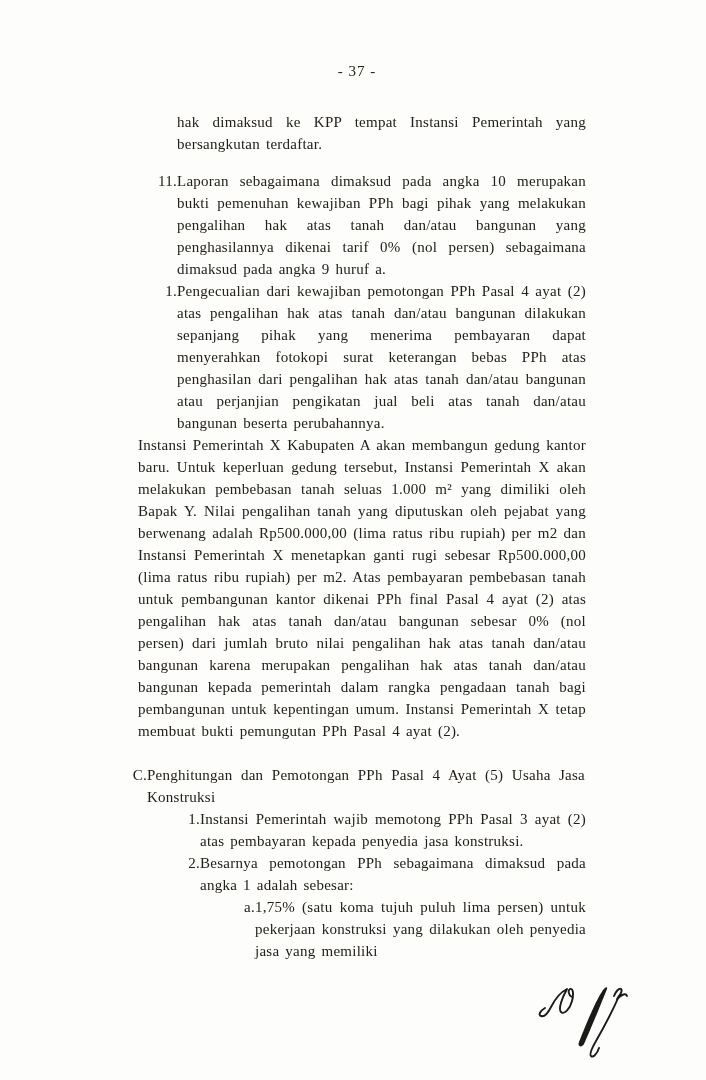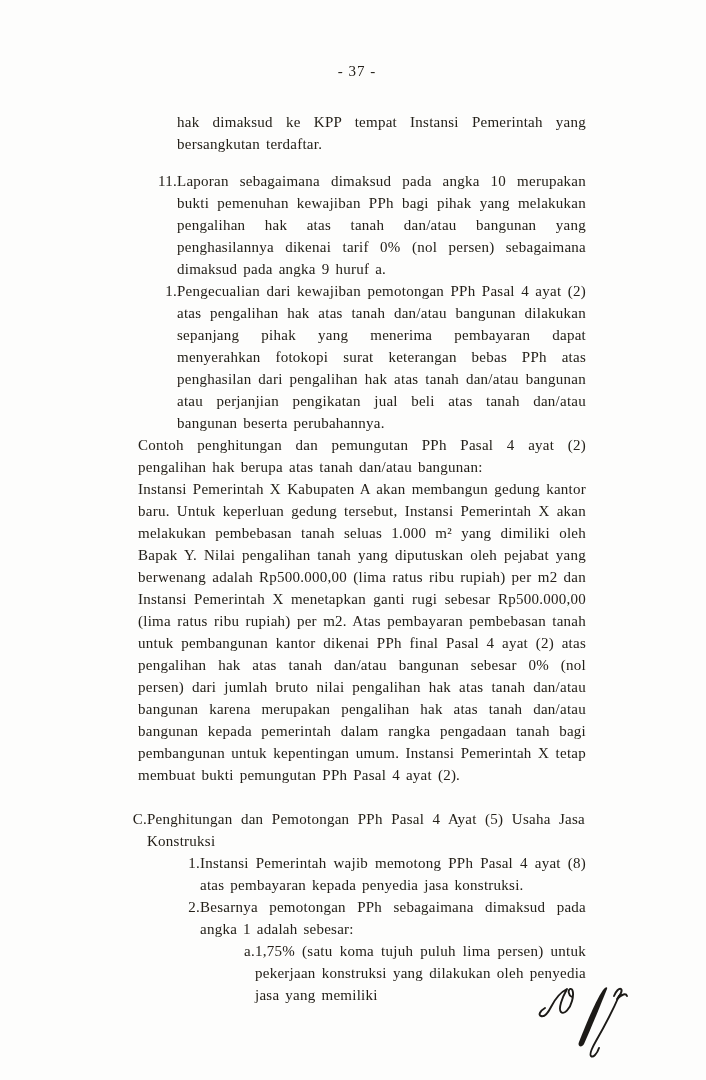--- a/index.html
+++ b/index.html
@@ -58,33 +58,32 @@
       <div class="txt">Laporan sebagaimana dimaksud pada angka 10 merupakan bukti pemenuhan kewajiban PPh bagi pihak yang melakukan pengalihan hak atas tanah dan/atau bangunan yang penghasilannya dikenai tarif 0% (nol persen) sebagaimana dimaksud pada angka 9 huruf a.</div>
     </div>
 
     <div class="row n2">
       <span class="marker">1.</span>
       <div class="txt">Pengecualian dari kewajiban pemotongan PPh Pasal 4 ayat (2) atas pengalihan hak atas tanah dan/atau bangunan dilakukan sepanjang pihak yang menerima pembayaran dapat menyerahkan fotokopi surat keterangan bebas PPh atas penghasilan dari pengalihan hak atas tanah dan/atau bangunan atau perjanjian pengikatan jual beli atas tanah dan/atau bangunan beserta perubahannya.</div>
     </div>
 
     <div class="row n2">
       <div class="txt">
-        <p>Contoh penghitungan dan pemungutan PPh Pasal 4 ayat (2) pengalihan hak berupa atas tanah dan/atau bangunan:</p>
         <p>Instansi Pemerintah X Kabupaten A akan membangun gedung kantor baru. Untuk keperluan gedung tersebut, Instansi Pemerintah X akan melakukan pembebasan tanah seluas 1.000 m² yang dimiliki oleh Bapak Y. Nilai pengalihan tanah yang diputuskan oleh pejabat yang berwenang adalah Rp500.000,00 (lima ratus ribu rupiah) per m2 dan Instansi Pemerintah X menetapkan ganti rugi sebesar Rp500.000,00 (lima ratus ribu rupiah) per m2. Atas pembayaran pembebasan tanah untuk pembangunan kantor dikenai PPh final Pasal 4 ayat (2) atas pengalihan hak atas tanah dan/atau bangunan sebesar 0% (nol persen) dari jumlah bruto nilai pengalihan hak atas tanah dan/atau bangunan karena merupakan pengalihan hak atas tanah dan/atau bangunan kepada pemerintah dalam rangka pengadaan tanah bagi pembangunan untuk kepentingan umum. Instansi Pemerintah X tetap membuat bukti pemungutan PPh Pasal 4 ayat (2).</p>
       </div>
     </div>
 
     <div class="row sec">
       <span class="marker">C.</span>
       <div class="txt">Penghitungan dan Pemotongan PPh Pasal 4 Ayat (5) Usaha Jasa Konstruksi</div>
     </div>
 
     <div class="row n1">
       <span class="marker">1.</span>
-      <div class="txt">Instansi Pemerintah wajib memotong PPh Pasal 4 ayat (8) atas pembayaran kepada penyedia jasa konstruksi.</div>
+      <div class="txt">Instansi Pemerintah wajib memotong PPh Pasal 3 ayat (2) atas pembayaran kepada penyedia jasa konstruksi.</div>
     </div>
 
     <div class="row n1">
       <span class="marker">2.</span>
       <div class="txt">Besarnya pemotongan PPh sebagaimana dimaksud pada angka 1 adalah sebesar:</div>
     </div>
 
     <div class="row la">
       <span class="marker">a.</span>
       <div class="txt">1,75% (satu koma tujuh puluh lima persen) untuk pekerjaan konstruksi yang dilakukan oleh penyedia jasa yang memiliki</div>

